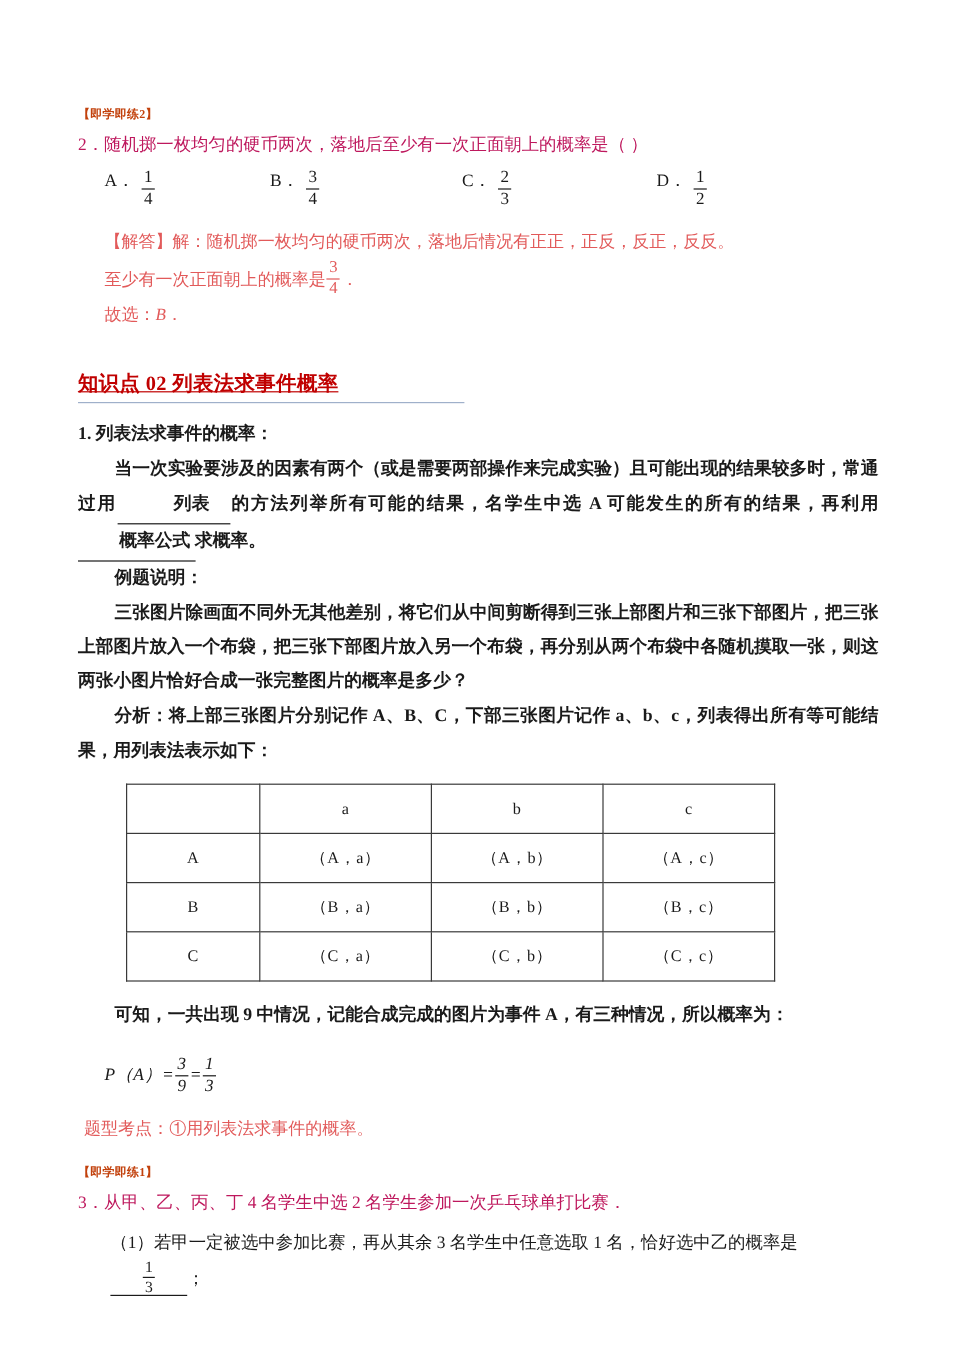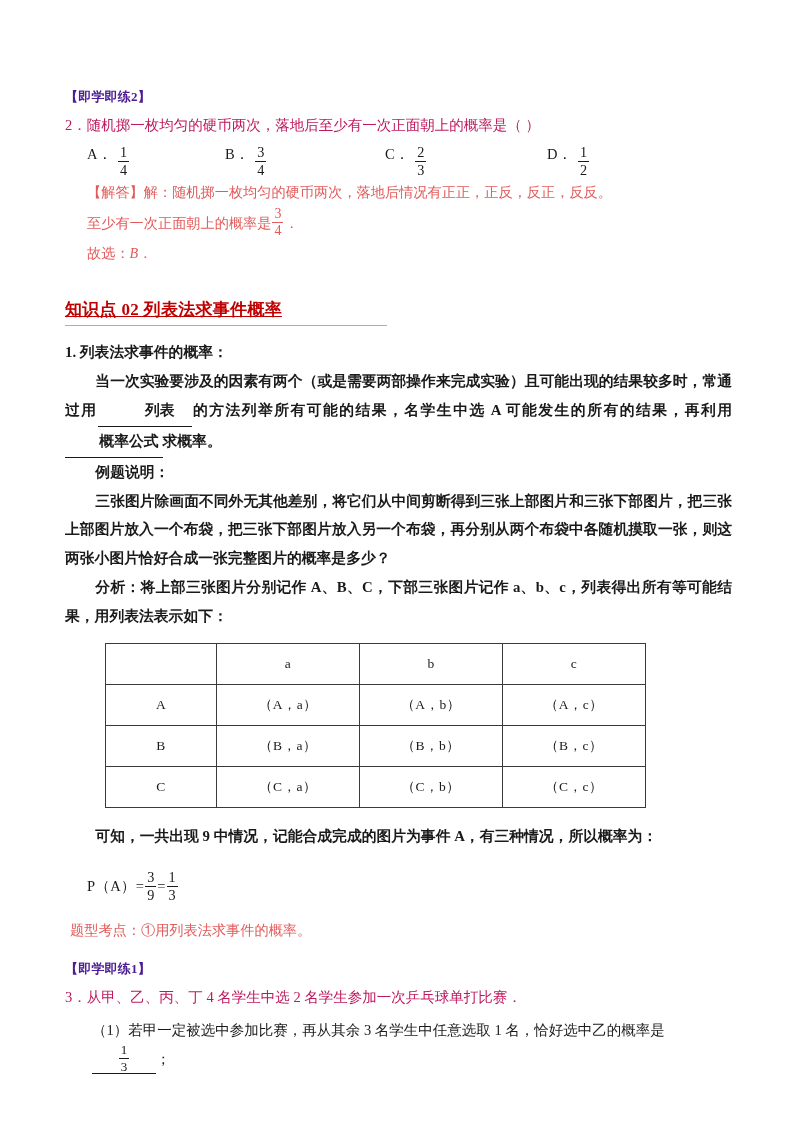--- a/index.html
+++ b/index.html
@@ -19,23 +19,23 @@
     position: absolute;
     left: 0; top: 0;
     width: 794px;
     height: 1122px;
     padding: 88px 62px 0 65px;
     box-sizing: border-box;
   }
 
   
   .blue-head {
-    color: #4c1d95;
+    color: #c2410c;
     font-weight: bold;
-    font-size: 13px;
+    font-size: 10px;
     letter-spacing: 0.2px;
     margin: 0 0 9px 0;
     font-family: Liberation Serif, serif;
   }
   .q-line {
     font-size: 14.5px;
     line-height: 1.5;
     margin: 0 0 6px 0;
     color: #be185d;
   }
@@ -80,21 +80,21 @@
     align-items: flex-start;
   }
   .opt-label { margin-right: 5px; font-style: normal; }
   .opt-w1 { width: 138px; padding-left: 22px; }
   .opt-w2 { width: 160px; }
   .opt-w3 { width: 162px; }
   .opt-w4 { width: 120px; }
 
   
   .ans-block {
-    margin-top: 0;
+    margin-top: 14px;
     padding-left: 22px;
   }
   .ans-line {
     font-size: 14.2px;
     line-height: 2.05;
     color: #e25a5a;
     margin: 0;
   }
   .ans-line em { font-style: italic; }
 
@@ -157,20 +157,21 @@
   table.listtable td.colx { width: 140px; }
 
   
   .formula {
     margin: 16px 0 0 22px;
     font-size: 14.5px;
     line-height: 1;
     height: 40px;
     display: flex;
     align-items: center;
+    font-style: italic;
   }
   .formula .pa { letter-spacing: 0.3px; }
 
   .focus-line {
     margin: 14px 0 0 5px;
     font-size: 14.2px;
     color: #e25a5a;
   }
 
   .tail-head { margin-top: 20px; }

